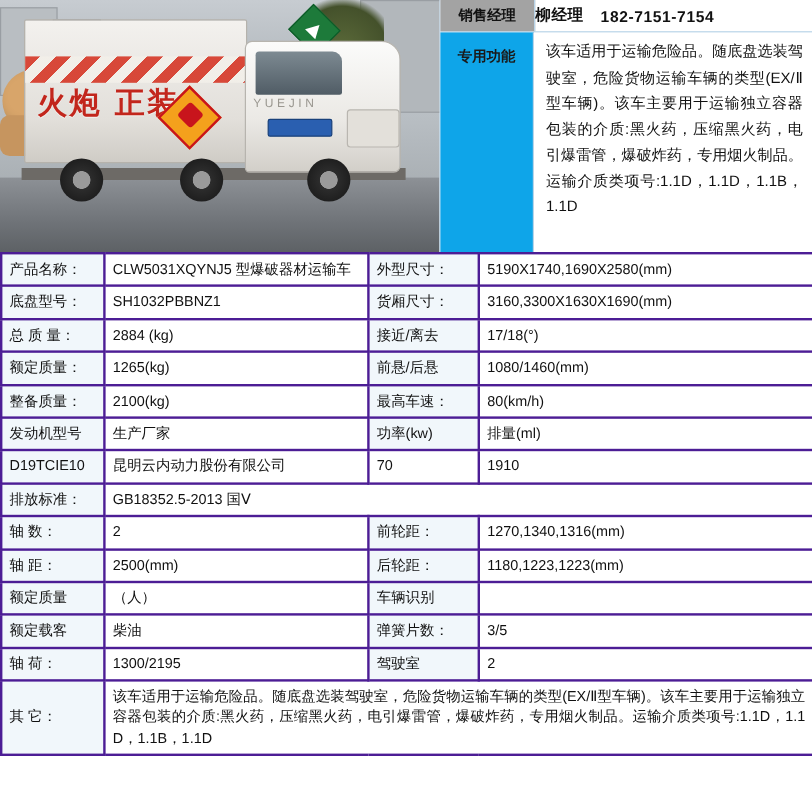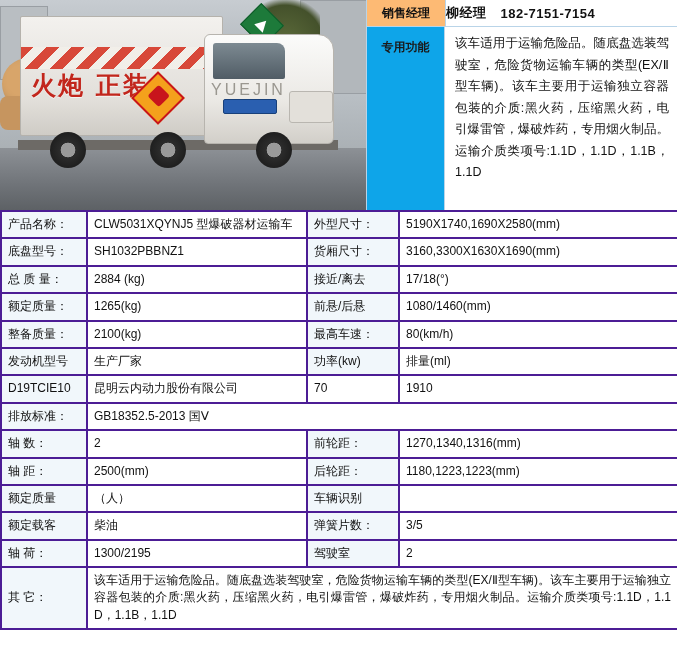--- a/index.html
+++ b/index.html
@@ -75,21 +75,20 @@
     background: #c6955f; border-radius: 8px;
   }
 
   
   .truck { position: absolute; left: 18px; top: 10px; width: 340px; height: 180px; }
   .box {
     position: absolute; left: 2px; top: 6px; width: 184px; height: 118px;
     background: linear-gradient(#f3f1ee, #e2dfda 70%, #cfccc6);
     border: 1px solid #b5b2ac;
     border-radius: 2px;
-    padding-left: 17px;
   }
   .box .stripe {
     position: absolute; left: 0; right: 0; top: 30px; height: 22px;
     background: repeating-linear-gradient(135deg, #d63a2a 0 9px, #f2efe9 9px 18px);
     opacity: .92;
   }
   .box .redtext {
     position: absolute; left: 10px; top: 52px; color: #c2261c;
     font-size: 25px; font-weight: bold; letter-spacing: 2px;
     font-family: "DejaVu Sans", sans-serif;
@@ -117,21 +116,21 @@
   }
   .cab .grille {
     position: absolute; left: 84px; top: 56px; width: 42px; height: 30px;
     background: #e3e0da; border: 1px solid #b9b6b0; border-radius: 3px;
   }
   .cab .plate {
     position: absolute; left: 18px; top: 64px; width: 52px; height: 13px;
     background: #2a5fb0; border: 1px solid #18407a; border-radius: 2px;
   }
   .cab .yuejin {
-    position: absolute; left: 6px; top: 46px; font-size: 16px; color: #9a9790;
+    position: absolute; left: 6px; top: 46px; font-size: 10px; color: #9a9790;
     letter-spacing: 3px;
   }
   .wheel {
     position: absolute; bottom: 22px; width: 36px; height: 36px;
     background: radial-gradient(circle at 50% 50%, #9a9a9a 0 28%, #2c2c2c 30%, #151515 100%);
     border-radius: 50%;
   }
   .w1 { left: 32px; }
   .w2 { left: 132px; }
   .w3 { left: 238px; }
@@ -157,21 +156,21 @@
     border-left: 1px solid #b9d4e8;
   }
   .contact-row {
     display: flex;
     height: 26px;
     border-bottom: 1px solid #b9d4e8;
   }
   .contact-label {
     width: 78px;
     flex: 0 0 78px;
-    background: #fdba74;
+    background: #a3a3a3;
     border-right: 1px solid #b9d4e8;
     display: flex; align-items: center; justify-content: center;
     font-weight: bold;
     font-size: 12px;
     color: #111;
   }
   .contact-value {
     flex: 1 1 auto;
     display: flex; align-items: center; 
     font-weight: bold;

